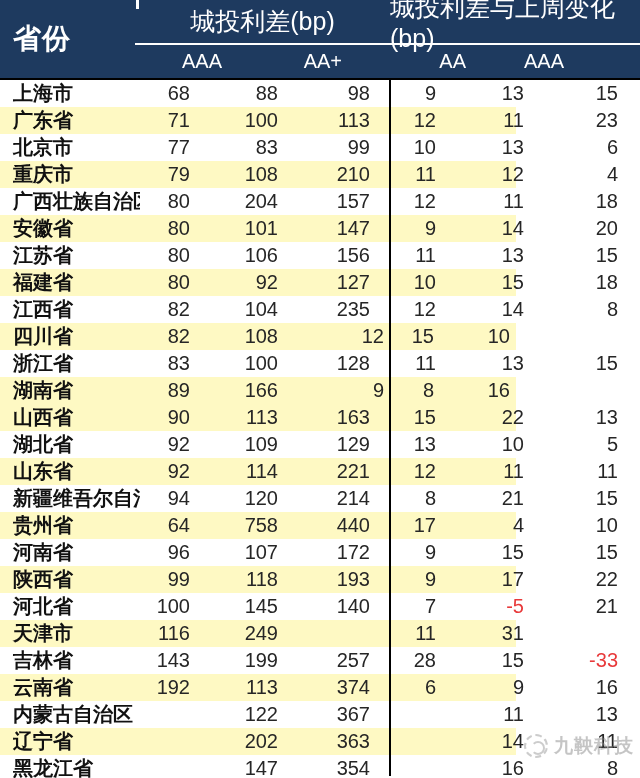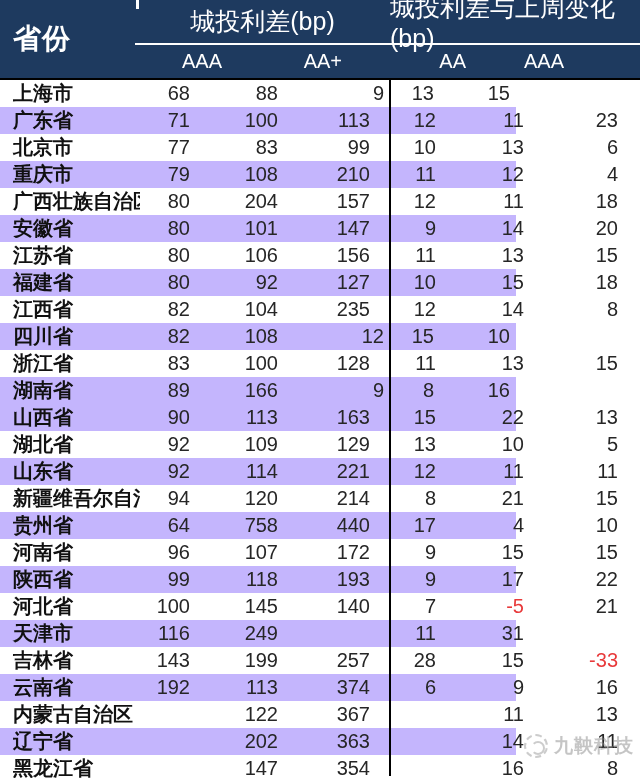--- a/index.html
+++ b/index.html
@@ -56,21 +56,21 @@
     border-bottom:2px solid #000000;
     box-sizing:border-box;
   }
   .trow{
     flex:1;
     display:grid;
     grid-template-columns:140px 60px 88px 102px 52px 90px 108px;
     align-items:center;
     background:#ffffff;
   }
-  .trow.alt{background:#c4b5fd;}
+  .trow.alt{background:#fef9c3;}
   .cell{
     font-size:20px;color:#262626;
     text-align:right;
     white-space:nowrap;
     overflow:hidden;
   }
   .cell.province{
     text-align:left;padding-left:13px;
     font-weight:bold;color:#111111;
     font-size:20px;letter-spacing:0px;
@@ -128,20 +128,21 @@
         <div class="cell c5" style="color: rgb(255, 255, 255);">AA+</div>
         <div class="cell c6" style="color: rgb(255, 255, 255);">AA</div>
       </div>
   </div>
 
   <div class="tbody" id="tbody">
       <div class="trow">
         <div class="cell province">上海市</div>
         <div class="cell c1">68</div>
         <div class="cell c2">88</div>
+        <div class="cell c3">98</div>
         <div class="cell c4">9</div>
         <div class="cell c5">13</div>
         <div class="cell c6">15</div>
       </div>
       <div class="trow alt">
         <div class="cell province">广东省</div>
         <div class="cell c1">71</div>
         <div class="cell c2">100</div>
         <div class="cell c3">113</div>
         <div class="cell c4">12</div>

